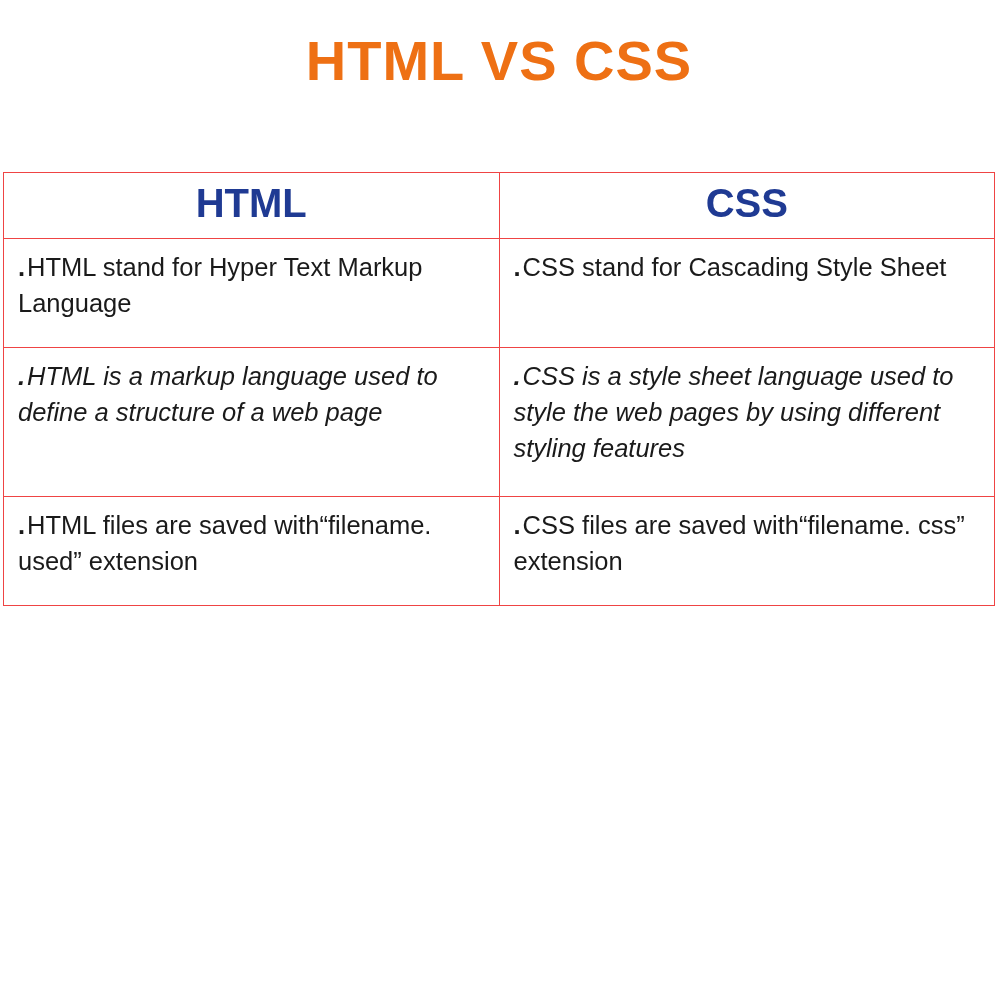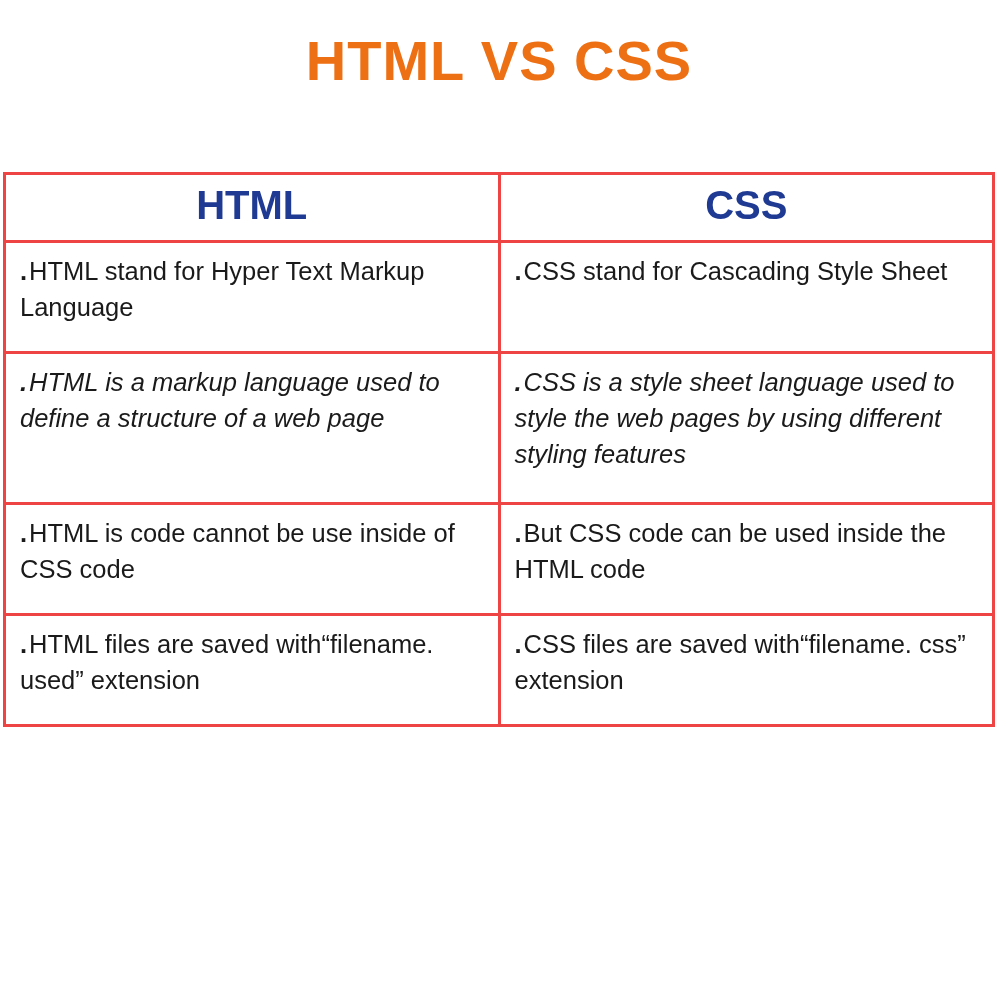--- a/index.html
+++ b/index.html
@@ -80,21 +80,21 @@
     top: 172px;
     width: 992px;
     z-index: 3;
   }
   table.cmp {
     width: 992px;
     border-collapse: collapse;
     table-layout: fixed;
   }
   table.cmp th, table.cmp td {
-    border: 3px solid #ef4444;
+    border: 1px solid #ef4444;
     vertical-align: top;
     background: transparent;
   }
   table.cmp th {
     text-align: center;
     color: #1f3a93;
     font-size: 40px;
     font-weight: bold;
     padding: 8px 0 12px 0;
     font-family: "Liberation Sans", sans-serif;
@@ -141,24 +141,20 @@
       </thead>
       <tbody>
         <tr class="r1">
           <td class="left-cell"><span class="bullet">.</span><span class="cell-text">HTML stand for  Hyper Text Markup Language</span></td>
           <td class="right-cell"><span class="bullet">.</span><span class="cell-text">CSS stand for Cascading Style Sheet</span></td>
         </tr>
         <tr class="r2">
           <td class="left-cell"><span class="bullet">.</span><span class="cell-text">HTML is a markup language used to define a structure of a web page</span></td>
           <td class="right-cell"><span class="bullet">.</span><span class="cell-text">CSS is a style sheet language used to style the web pages by using different styling features</span></td>
         </tr>
-        <tr class="r3">
-          <td class="left-cell"><span class="bullet">.</span><span class="cell-text">HTML is code cannot be use inside of CSS code</span></td>
-          <td class="right-cell"><span class="bullet">.</span><span class="cell-text">But CSS code can be used inside the HTML code</span></td>
-        </tr>
         <tr class="r4">
           <td class="left-cell"><span class="bullet">.</span><span class="cell-text">HTML  files are saved with“filename. used” extension</span></td>
           <td class="right-cell"><span class="bullet">.</span><span class="cell-text">CSS files are saved with“filename. css” extension</span></td>
         </tr>
       </tbody>
     </table>
   </div>
 
 </div>
 

